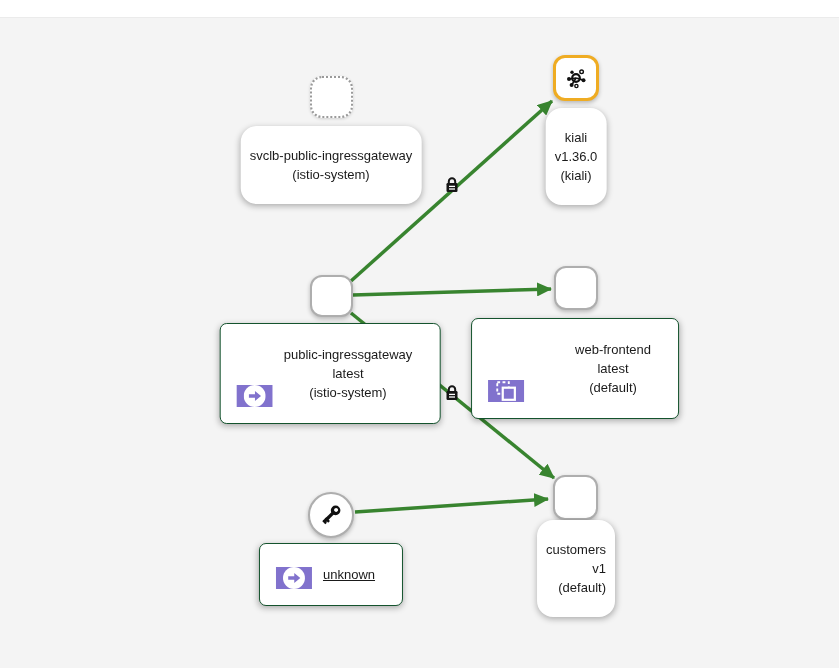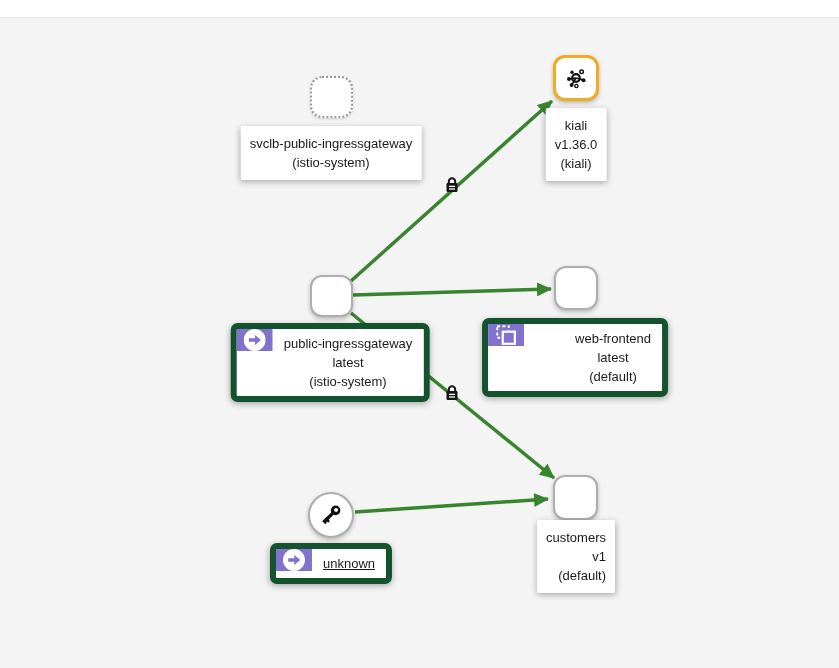--- a/index.html
+++ b/index.html
@@ -34,28 +34,28 @@
   .node.circle{border-radius:50%;}
   .n-svclb{left:310px;top:76px;width:43px;height:42px;}
   .n-kiali{left:553px;top:55px;width:46px;height:46px;}
   .n-pig{left:310px;top:275px;width:43px;height:42px;}
   .n-wf{left:554px;top:266px;width:44px;height:44px;}
   .n-unknown{left:308px;top:492px;width:46px;height:46px;}
   .n-customers{left:553px;top:475px;width:45px;height:45px;}
   
   .label{
     position:absolute;z-index:3;transform:translateX(-50%);
-    background:#ffffff;border-radius:2px;
+    background:#ffffff;border-radius:16px;
     box-shadow:0 2px 6px rgba(0,0,0,.3);
     font-size:13px;line-height:19px;color:#1a1a1a;text-align:center;
-    padding:8px 9px;white-space:nowrap;
+    padding:20px 9px;white-space:nowrap;
   }
   .label.badged{
-    display:flex;align-items:flex-start;padding:0;
-    border:6px solid #14532d;border-radius:7px;overflow:hidden;
+    display:flex;align-items:flex-end;padding:16px;
+    border:1px solid #14532d;border-radius:7px;overflow:hidden;
     box-shadow:0 2px 6px rgba(0,0,0,.3);
   }
   .badge-band{
     background:#8172cd;display:flex;align-items:center;justify-content:center;
     width:36px;flex:0 0 36px;
   }
   .label.badged .text{background:#ffffff;padding:5px 11px;}
   .l-svclb{left:331px;top:126px;}
   .l-kiali{left:576px;top:108px;}
   .l-pig{left:330px;top:323px;}

